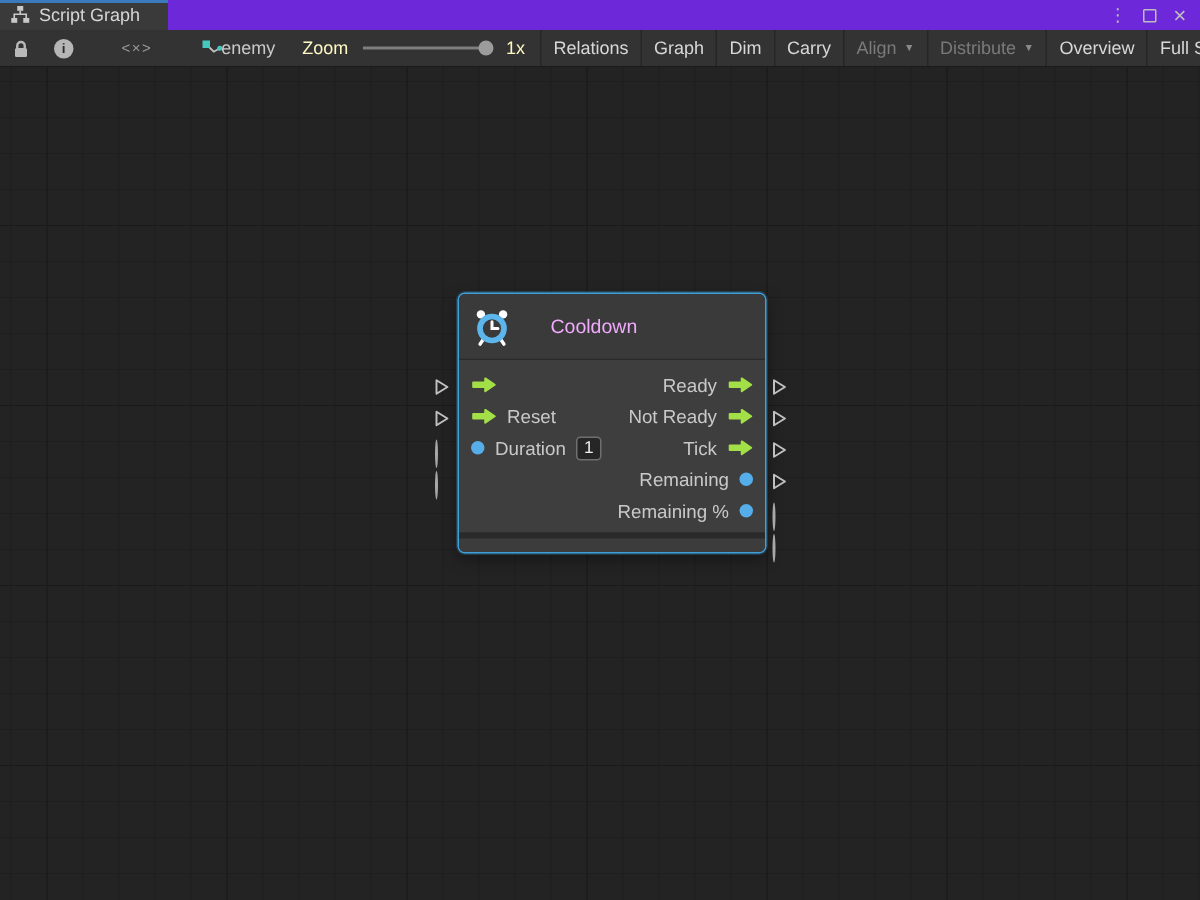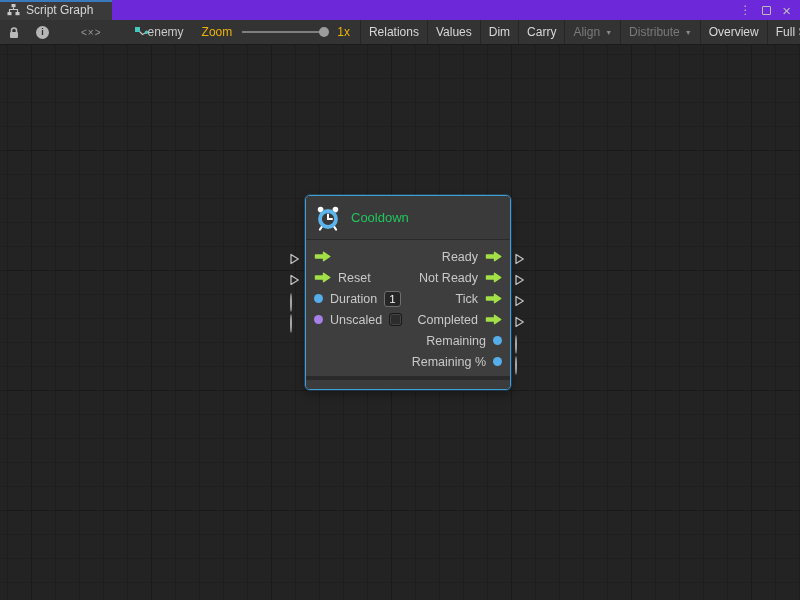--- a/index.html
+++ b/index.html
@@ -20,21 +20,21 @@
 
   
   .toolbar { height:25px; background:#333333; border-bottom:1px solid #1A1A1A;
              display:flex; align-items:stretch; font-size:12px; color:#CCCCCC; }
   .tb-item { display:flex; align-items:center; padding:0 8px; }
   .sep { width:1px; background:#262626; }
   .info-circle { width:13px; height:13px; border-radius:50%; background:#B6B6B6; color:#2B2B2B;
                  font-size:9px; font-weight:bold; display:flex; align-items:center; justify-content:center; }
   .code-btn { font-size:10px; color:#999999; letter-spacing:1px; padding:0 24px; }
   .crumb { gap:0; color:#C9C9C9; }
-  .zoom-group { gap:6px; padding:0 10px; color:#eab308; }
+  .zoom-group { gap:6px; padding:0 10px; color:#fef9c3; }
   .zoom-track { width:85px; height:2px; background:#7E7E7E; position:relative; margin:0 4px; }
   .zoom-knob { position:absolute; right:-2px; top:-4px; width:10px; height:10px;
                border-radius:50%; background:#9C9C9C; }
   .tb-buttons { margin-left:auto; display:flex; align-items:stretch; }
   .tb-btn { display:flex; align-items:center; padding:0 8px; border-left:1px solid #262626;
             color:#D8D8D8; background:#333333; cursor:default; white-space:nowrap;justify-content:center; }
   .tb-btn.disabled { color:#7A7A7A; }
   .caret { font-size:7px; margin-left:5px; color:#8A8A8A; }
 
   
@@ -47,21 +47,21 @@
       linear-gradient(90deg, #1E1E1E 1px, transparent 1px);
     background-size:120px 120px, 120px 120px, 24px 24px, 24px 24px;
     background-position:0 105px, 31px 0, 0 9px, 7px 0; }
 
   
   .node { position:absolute; left:305px; top:150px; width:206px;
           border:1px solid #3E9FD9; border-radius:5px; background:#2A2A2A;
           box-shadow:0 0 0 1px rgba(62,159,217,.25), 0 4px 10px rgba(0,0,0,.35); }
   .node-header { height:44px; display:flex; align-items:center; gap:10px; padding:0 9px;
                  background:#3A3A3A; border-bottom:1px solid #2A2A2A; border-radius:4px 4px 0 0; }
-  .node-title { font-size:13px; color:#22c55e; }
+  .node-title { font-size:13px; color:#f0abfc;margin-left:16px; }
   .node-body { background:#3E3E3E; padding:6px 8px 4px; }
   .port-row { height:21px; display:flex; align-items:center; }
   .pl { display:flex; align-items:center; gap:7px; }
   .pr { margin-left:auto; display:flex; align-items:center; gap:7px; }
   .port-label { font-size:12.5px; color:#C9C9C9; white-space:nowrap; }
   .dot { width:9px; height:9px; border-radius:50%; }
   .value-box { min-width:12px; height:16px; padding:0 4px; background:#262626;
                border:1px solid #6F6F6F; border-radius:3px; color:#F0F0F0;
                font-size:11.5px; line-height:14px; text-align:center; }
   .checkbox { width:13px; height:13px; background:#2C2C2C; border:1px solid #181818;
@@ -123,21 +123,21 @@
       <span class="zoom-track">
         <span class="zoom-knob"></span>
       </span>
       <span>1x</span>
     </div>
     <div class="tb-buttons">
         <div class="tb-btn">
           <span>Relations</span>
         </div>
         <div class="tb-btn">
-          <span>Values</span>
+          <span>Graph</span>
         </div>
         <div class="tb-btn">
           <span>Dim</span>
         </div>
         <div class="tb-btn">
           <span>Carry</span>
         </div>
         <div class="tb-btn disabled">
           <span>Align</span>
           <span class="caret">▼</span>
@@ -202,33 +202,20 @@
               <span class="value-box">1</span>
             </span>
             <span class="pr">
               <span class="port-label">Tick</span>
               <svg width="17" height="11" viewBox="0 0 17 11">
                 <path d="M1.5 4 H9.5 V1.3 L15.8 5.5 L9.5 9.7 V7 H1.5 Z" fill="#A3E048" stroke="#A3E048" stroke-width="1.4" stroke-linejoin="round"></path>
               </svg>
             </span>
           </div>
           <div class="port-row">
-            <span class="pl">
-              <span class="dot" style="background: rgb(168, 127, 232);"></span>
-              <span class="port-label">Unscaled</span>
-              <span class="checkbox"></span>
-            </span>
-            <span class="pr">
-              <span class="port-label">Completed</span>
-              <svg width="17" height="11" viewBox="0 0 17 11">
-                <path d="M1.5 4 H9.5 V1.3 L15.8 5.5 L9.5 9.7 V7 H1.5 Z" fill="#A3E048" stroke="#A3E048" stroke-width="1.4" stroke-linejoin="round"></path>
-              </svg>
-            </span>
-          </div>
-          <div class="port-row">
             <span class="pr">
               <span class="port-label">Remaining</span>
               <span class="dot" style="background: rgb(85, 174, 234);"></span>
             </span>
           </div>
           <div class="port-row">
             <span class="pr">
               <span class="port-label">Remaining %</span>
               <span class="dot" style="background: rgb(85, 174, 234);"></span>
             </span>

